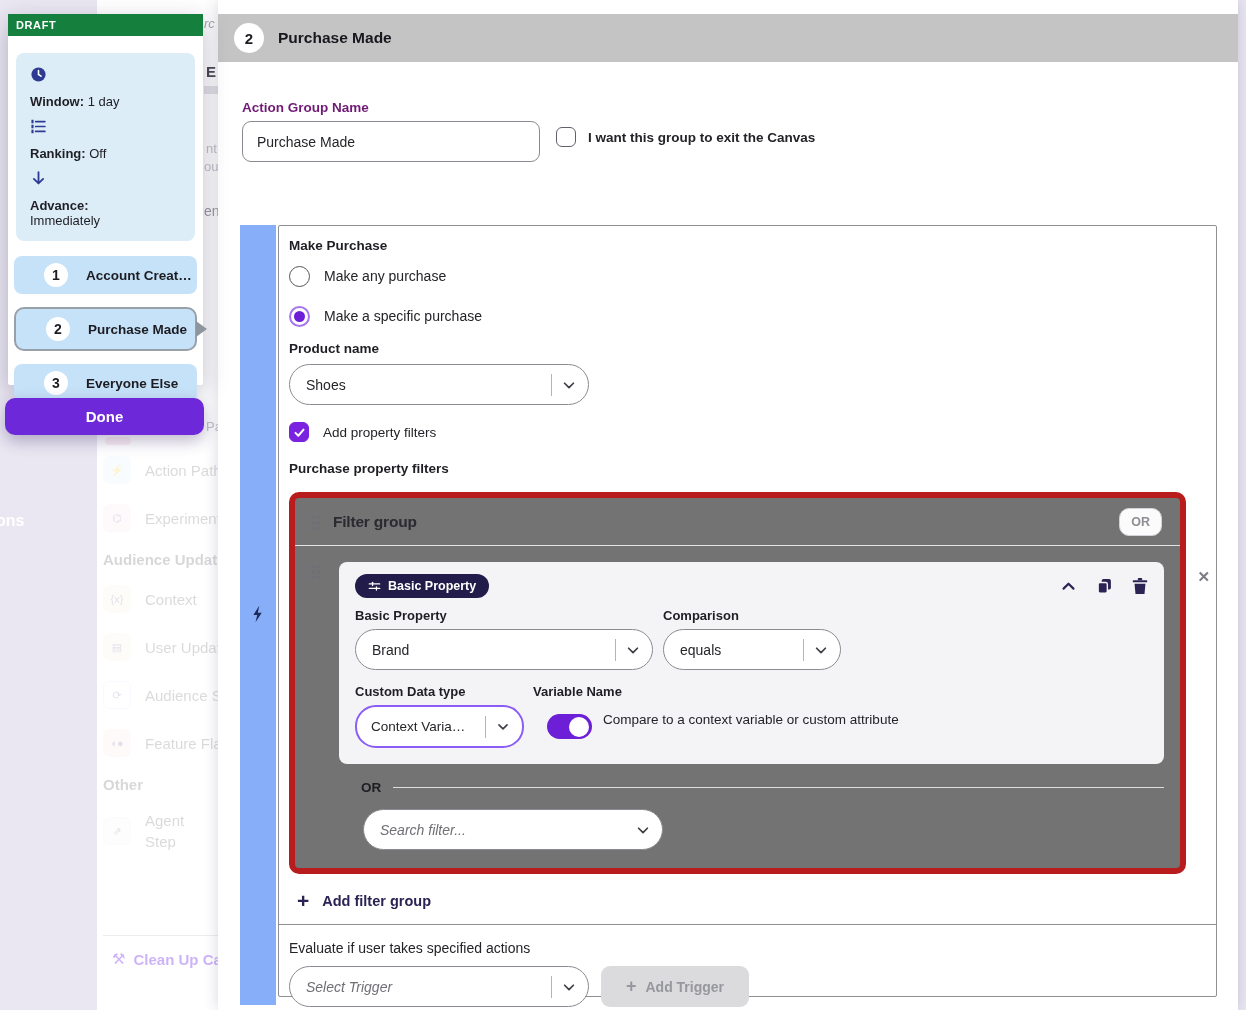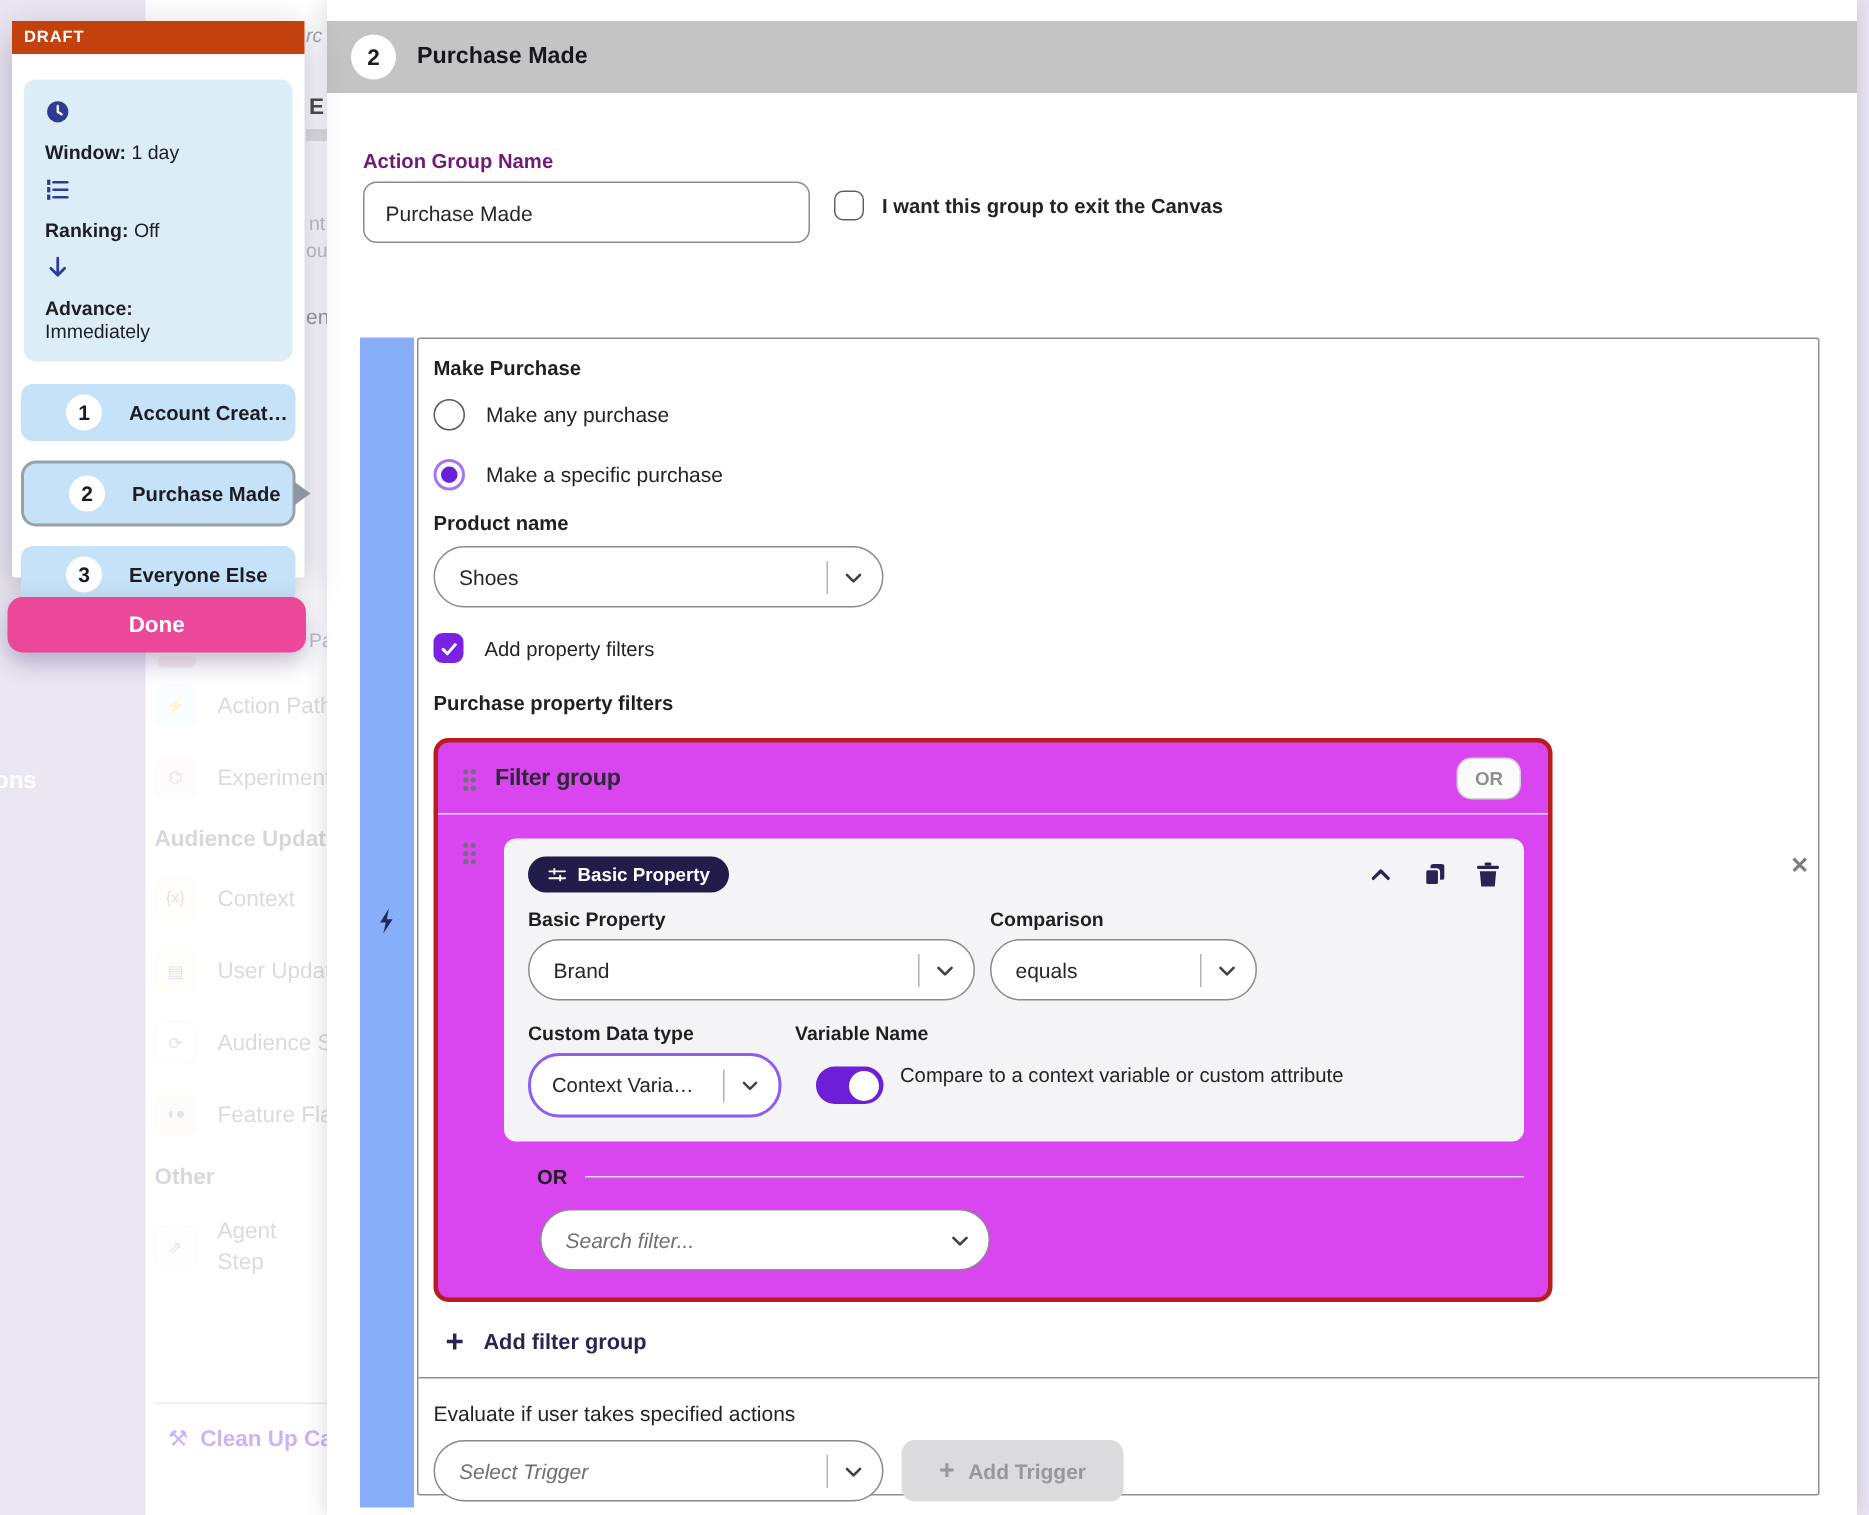--- a/index.html
+++ b/index.html
@@ -55,21 +55,21 @@
   .select .sel-text { flex:1; font-size:14px; color:#26262b; white-space:nowrap; overflow:hidden; }
   .select .sel-text.placeholder { color:#6f6f76; font-style:italic; }
   .select .v-div { width:1px; height:22px; background:#b3b3ba; }
   .chev { flex:0 0 14px; }
 
   .product-select { width:300px; margin-top:8px; }
   .addprop-row { display:flex; align-items:center; gap:14px; margin-top:17px; }
   .filters-heading { margin-top:19px; }
 
   .fg-wrap { position:relative; margin-top:16px; }
-  .filter-card { border:3px solid #b91c1c; border-radius:10px; background:#d946ef; width:746px; }
+  .filter-card { border:6px solid #b91c1c; border-radius:10px; background:#737373; width:897px; }
   .fg-header { display:flex; align-items:center; padding:10px 18px 10px 16px; border-bottom:1px solid #e4e4e8; height:48px; }
   .fg-title { font-weight:bold; font-size:15.5px; color:#2a2a31; margin-left:12px; letter-spacing:-.2px; }
   .or-badge { margin-left:auto; border:1px solid #d2d2d8; border-radius:10px; background:#fbfbfc; color:#8e8e94; font-weight:bold; font-size:12.5px; padding:6px 11px; }
   .fg-body { padding:16px 16px 18px 16px; }
   .fg-row { display:flex; align-items:flex-start; }
   .drag { margin-top:2px; flex:0 0 10px; cursor:grab; }
   .gray-panel { margin-left:18px; flex:1; background:#f4f4f6; border-radius:8px; padding:12px 16px 16px 16px; }
   .chip-row { display:flex; align-items:center; }
   .chip { background:#211c49; color:#fff; border-radius:999px; display:flex; align-items:center; gap:7px; padding:5px 13px; font-weight:bold; font-size:12.5px; }
   .chip-icons { margin-left:auto; display:flex; align-items:center; gap:19px; }
@@ -96,35 +96,35 @@
 
   .eval-label { font-size:14px; color:#232329; }
   .trig-row { display:flex; align-items:center; gap:12px; margin-top:10px; }
   .trig-select { width:300px; }
   .add-trigger { width:148px; height:41px; border:none; border-radius:9px; background:#dbdbde; color:#97979e; font-weight:bold; font-size:14px; font-family:"Liberation Sans", sans-serif; display:flex; align-items:center; justify-content:center; gap:9px; }
   .add-trigger .plus { font-size:18px; font-weight:bold; }
 
   
   .overlay { position:absolute; left:8px; top:14px; width:195px; height:371px; background:#ffffff; border-radius:2px; box-shadow:0 8px 24px rgba(30,20,60,.28); }
   .ov-titlebar { height:30px; background:#d3d3d3; display:flex; align-items:center; padding-left:8px; font-size:13px; color:#45454a; }
-  .ov-draftbar { height:22px; background:#c2410c; display:flex; align-items:center; padding-left:8px; color:#ffffff; font-weight:bold; font-size:11px; letter-spacing:.6px; }
+  .ov-draftbar { height:22px; background:#15803d; display:flex; align-items:center; padding-left:8px; color:#ffffff; font-weight:bold; font-size:11px; letter-spacing:.6px; }
   .info-box { margin:17px 8px 0 8px; background:#dcedf8; border-radius:8px; padding:13px 10px 13px 14px; }
   .info-row { display:flex; align-items:flex-start; gap:11px; margin-bottom:9px; font-size:13px; color:#1e1e24;flex-direction:column; }
   .info-row:last-child { margin-bottom:0; }
   .info-ico { flex:0 0 17px; margin-top:0px; line-height:0; color:#2d3c92; }
   .info-b { font-weight:bold; }
   .groups { margin:15px 6px 0 6px; }
   .group-item { position:relative; height:38px; border-radius:8px; background:#c6e2f8; display:flex; align-items:center; padding-left:30px; gap:18px; margin-bottom:13px; cursor:pointer; }
   .group-item.selected { height:44px; border:2px solid #98a0a8; border-radius:10px; }
   .gnum { width:24px; height:24px; border-radius:50%; background:#fff; display:flex; align-items:center; justify-content:center; font-weight:bold; font-size:14px; color:#1c1c22; }
   .glabel { font-weight:bold; font-size:13.5px; color:#1c1c22; white-space:nowrap; }
   .pointer { position:absolute; right:-12px; top:12px; width:0; height:0; border-top:8px solid transparent; border-bottom:8px solid transparent; border-left:11px solid #8f959c; }
   .add-group { display:flex; align-items:center; justify-content:center; gap:9px; margin-top:16px; color:#6215d1; font-weight:bold; font-size:14px; cursor:pointer; }
   .add-group .plus { font-size:19px; line-height:16px; }
-  .done-btn { position:absolute; left:5px; top:398px; width:199px; height:37px; background:#ec4899; border:none; border-radius:10px; color:#fff; font-weight:bold; font-size:15px; font-family:"Liberation Sans", sans-serif; cursor:pointer; box-shadow:0 6px 16px rgba(40,20,90,.3); }
+  .done-btn { position:absolute; left:5px; top:398px; width:199px; height:37px; background:#6d28d9; border:none; border-radius:10px; color:#fff; font-weight:bold; font-size:15px; font-family:"Liberation Sans", sans-serif; cursor:pointer; box-shadow:0 6px 16px rgba(40,20,90,.3); }
 </style>
 </head>
 <body>
 
 <div class="page">
 
   <div class="underlay-panel">
     <div class="u-sliver" style="left:8px; top:437px; width:26px; height:8px; background:#f8dde6;"></div>
     <div class="u-items">
       <div class="u-item">

